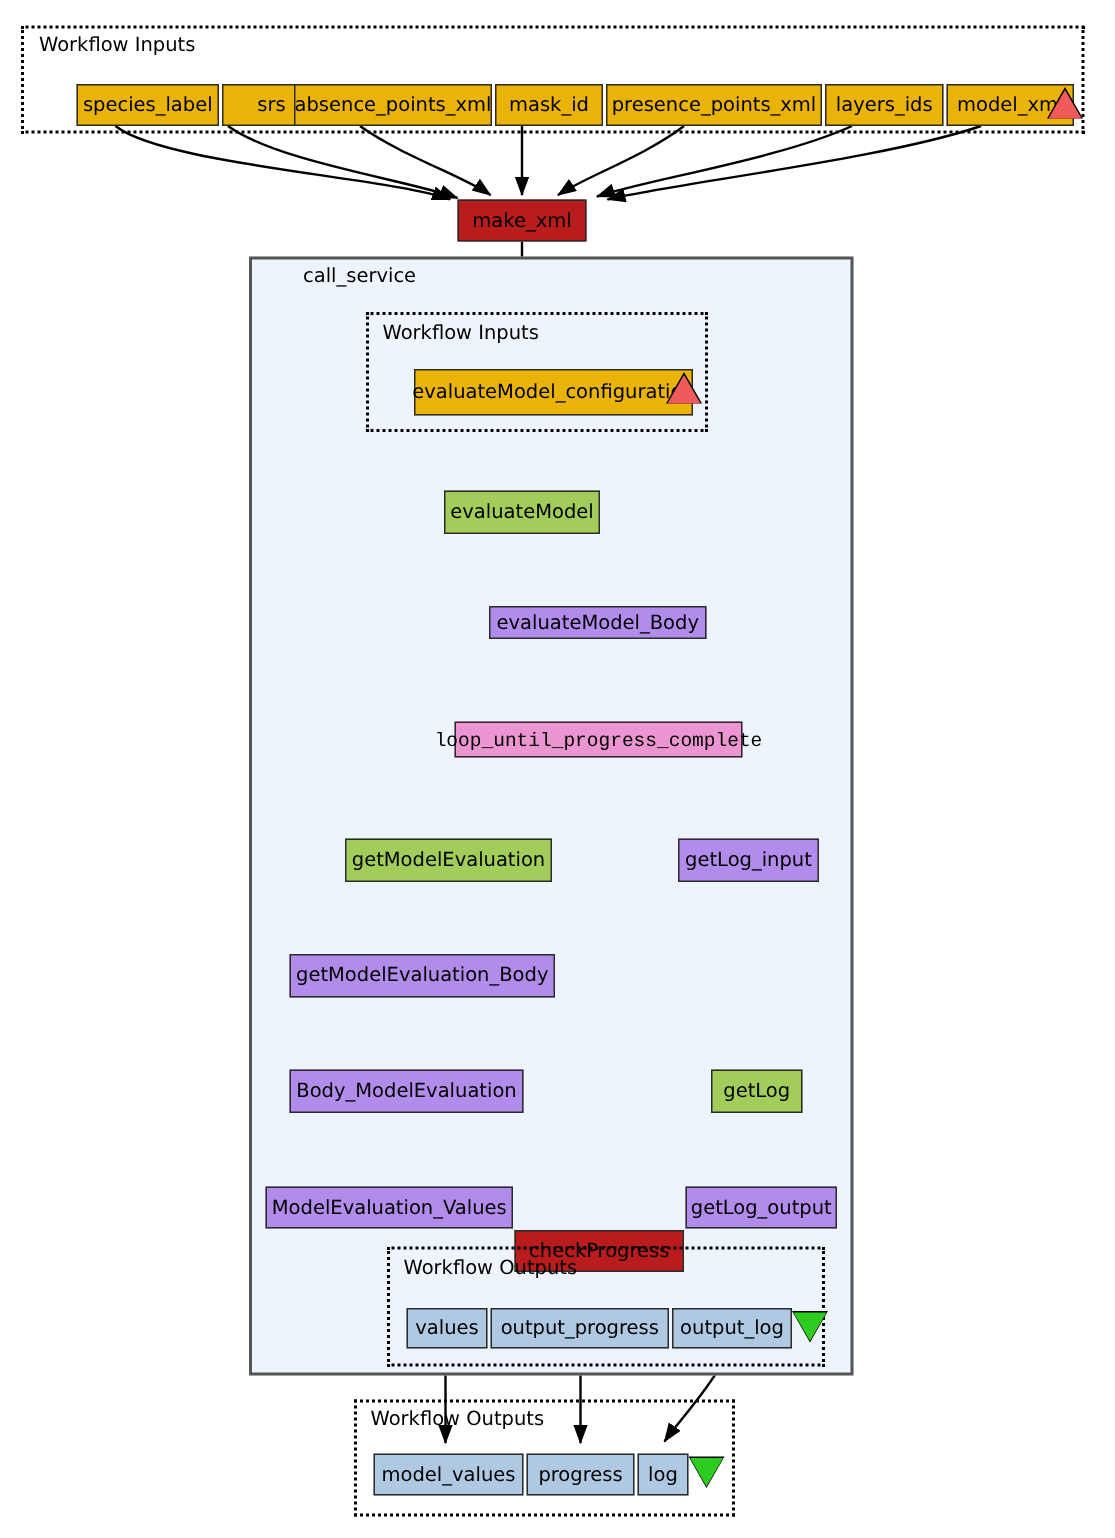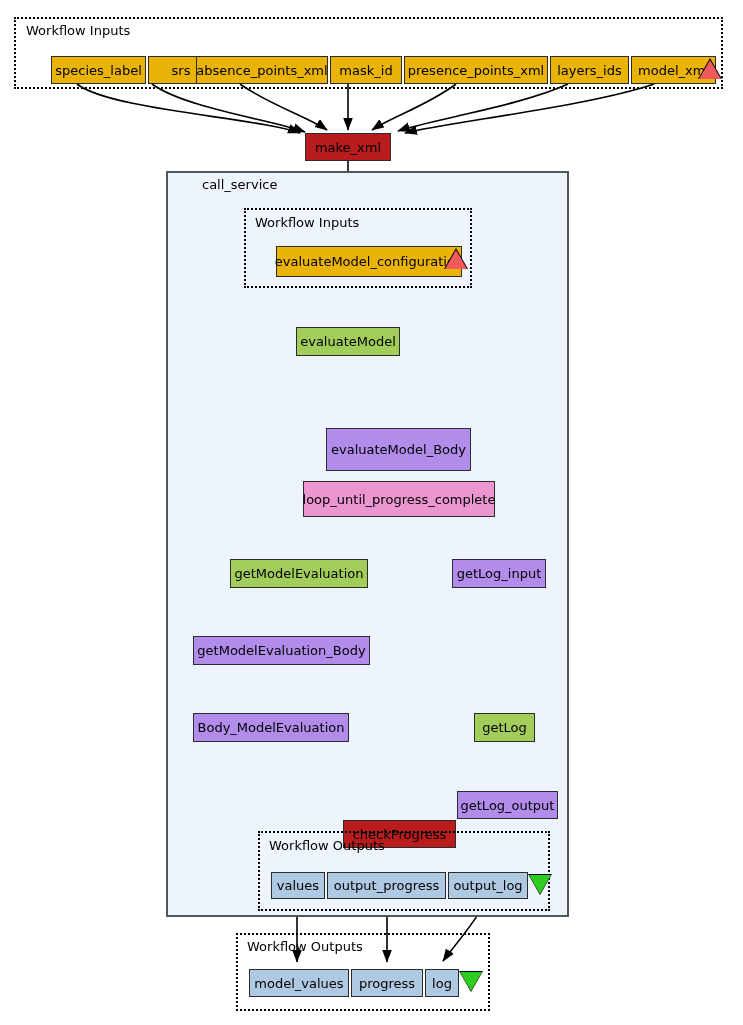--- a/index.html
+++ b/index.html
@@ -150,33 +150,34 @@
 
   <div class="cluster dotted" style="left:244px;top:208px;width:228px;height:80px;"></div>
   <div class="cluster-label" style="left:255px;top:216px;">Workflow Inputs</div>
 
   <div class="node n-input" style="left:256px;top:246px;width:186px;height:31px;">evaluateModel_configuration</div>
   <div class="tri-up-outline" style="left:444px;top:248px;"></div>
   <div class="tri tri-up" style="left:445px;top:250px;"></div>
 
   <div class="node n-green" style="left:296px;top:327px;width:104px;height:29px;">evaluateModel</div>
 
-  <div class="node n-purple" style="left:326px;top:404px;width:145px;height:43px;margin-top:24px;">evaluateModel_Body</div>
+  <div class="node n-purple" style="left:326px;top:404px;width:145px;height:22px;">evaluateModel_Body</div>
 
-  <div class="node n-pink" style="left:303px;top:481px;width:192px;height:36px;">loop_until_progress_complete</div>
+  <div class="node n-pink" style="left:303px;top:481px;width:192px;height:24px;font-family:Liberation Mono, monospace;">loop_until_progress_complete</div>
 
   <div class="node n-green" style="left:230px;top:559px;width:138px;height:29px;">getModelEvaluation</div>
   <div class="node n-purple" style="left:452px;top:559px;width:94px;height:29px;">getLog_input</div>
 
   <div class="node n-purple" style="left:193px;top:713px;width:156px;height:29px;">Body_ModelEvaluation</div>
 
   <div class="node n-purple" style="left:193px;top:636px;width:177px;height:29px;">getModelEvaluation_Body</div>
 
   <div class="node n-green" style="left:474px;top:713px;width:61px;height:29px;">getLog</div>
 
+  <div class="node n-purple" style="left:177px;top:791px;width:165px;height:28px;">ModelEvaluation_Values</div>
   <div class="node n-tan" style="left:343px;top:820px;width:113px;height:28px;">checkProgress</div>
   <div class="node n-purple" style="left:457px;top:791px;width:101px;height:28px;">getLog_output</div>
 
   <div class="cluster dotted" style="left:258px;top:831px;width:292px;height:80px;"></div>
   <div class="cluster-label" style="left:269px;top:839px;">Workflow Outputs</div>
 
   <div class="node n-output" style="left:271px;top:872px;width:54px;height:27px;text-align:center;">values</div>
   <div class="node n-output" style="left:327px;top:872px;width:119px;height:27px;">output_progress</div>
   <div class="node n-output" style="left:448px;top:872px;width:80px;height:27px;">output_log</div>
 

